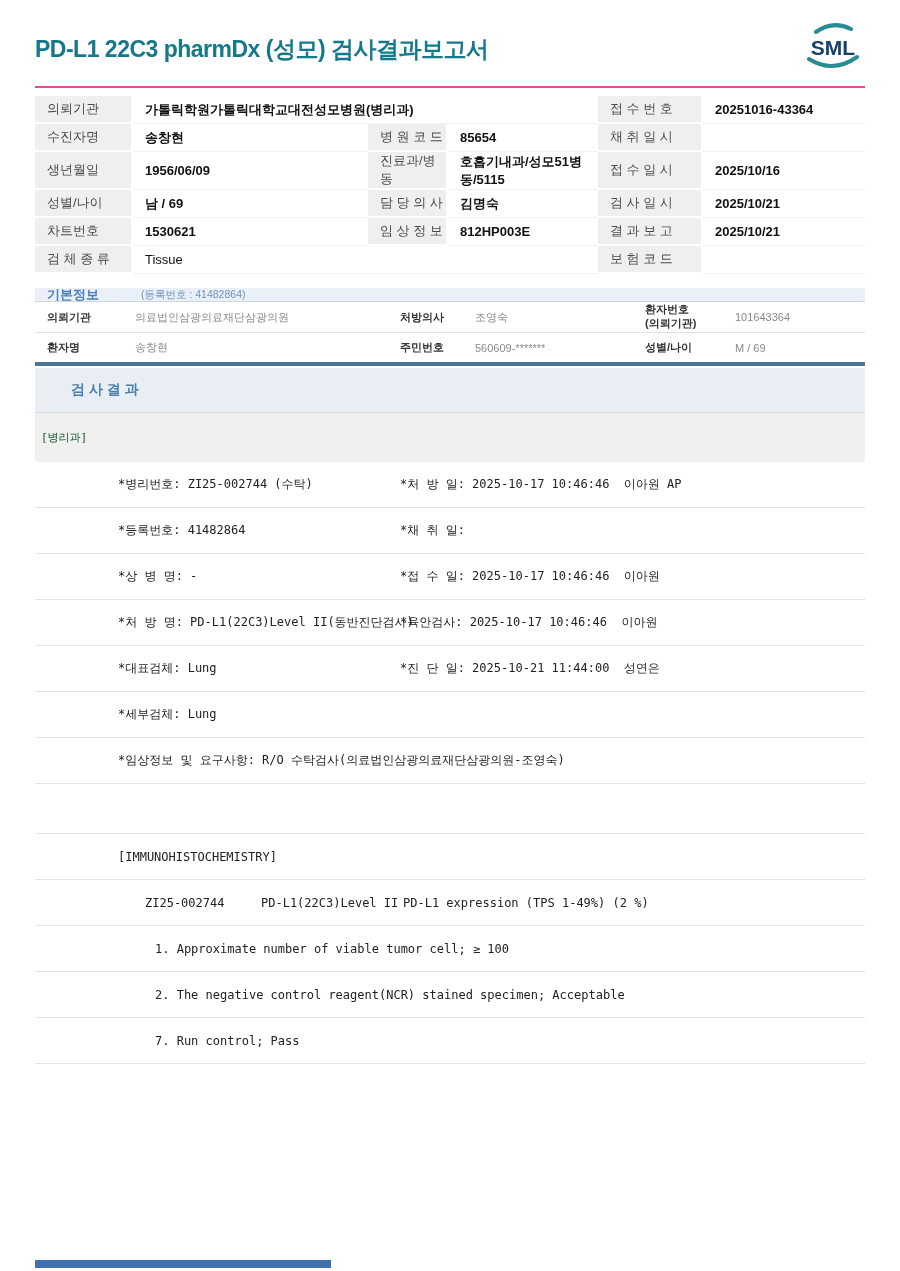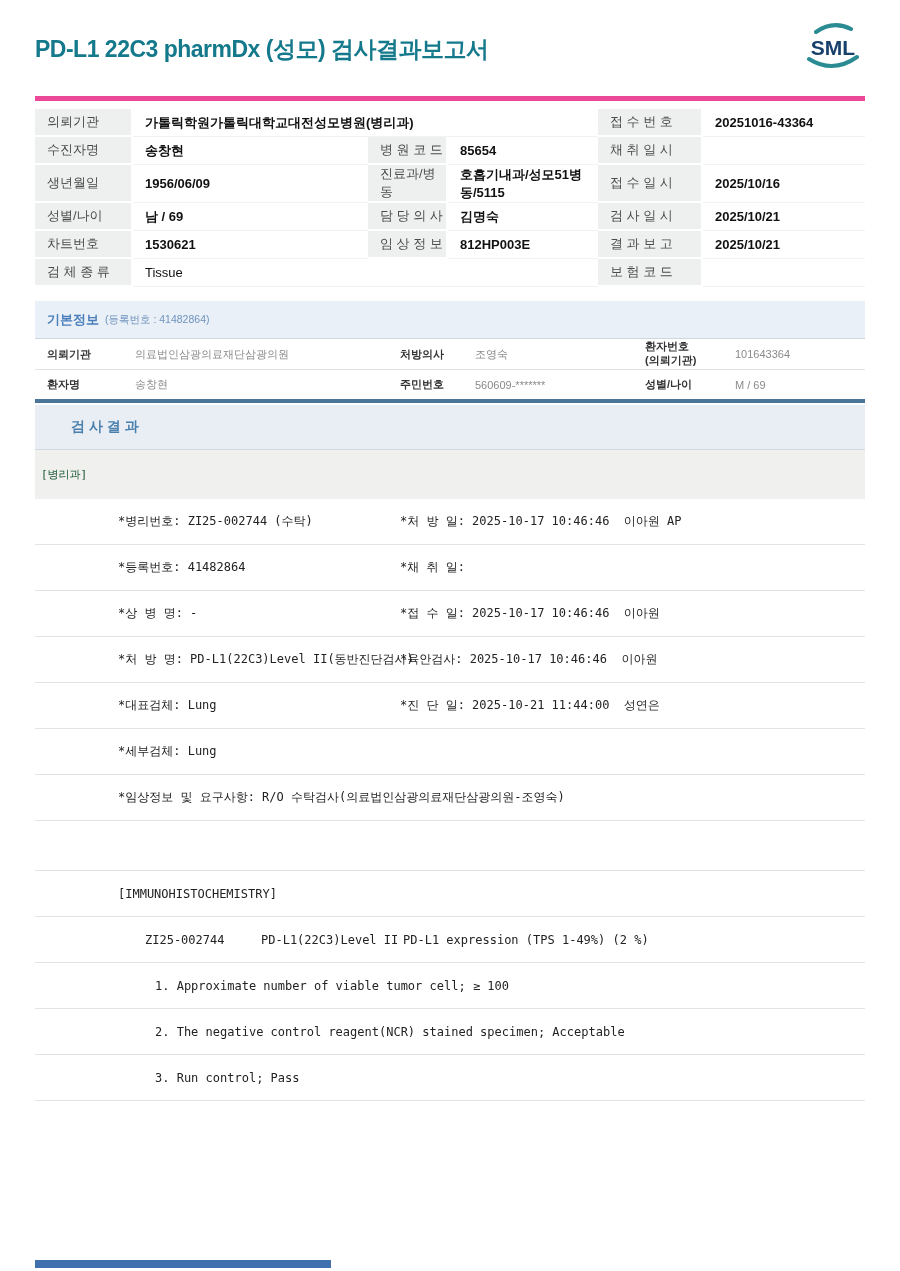--- a/index.html
+++ b/index.html
@@ -1,33 +1,33 @@
 <!DOCTYPE html>
 <html><head>
 <meta charset="utf-8">
 <style>
   * { margin:0; padding:0; box-sizing:border-box; }
   body { width:900px; height:1271px; background:#ffffff; font-family:"Liberation Sans", sans-serif; color:#222; }
   .page { position:relative; width:900px; height:1271px; background:#fff; overflow:hidden; }
   .content { margin:0 35px; width:830px; }
 
   
-  .report-header { display:flex; justify-content:space-between; align-items:center; padding-top:22px; padding-bottom:20px; border-bottom:5px solid #ec4899; }
+  .report-header { display:flex; justify-content:space-between; align-items:center; padding-top:22px; padding-bottom:10px; border-bottom:2px solid #ec4899; }
   .report-title { font-size:23px; font-weight:bold; color:#15798c; letter-spacing:-0.5px; }
 
   
   table.patient { width:830px; margin-top:8px; border-collapse:separate; border-spacing:0; font-size:13px; }
   table.patient td { height:28px; padding:0 0 0 12px; vertical-align:middle; }
   table.patient td.lbl { background:#eef0ef; color:#4a4a4a; border-bottom:2px solid #ffffff; border-right:2px solid #ffffff; }
   table.patient td.val { background:#ffffff; color:#111; font-weight:bold; border-bottom:1px solid #f1f2f2; }
   table.patient td.val.normal { font-weight:normal; }
 
   
   .basic-info { margin-top:14px; border-bottom:4px solid #4a7599; }
-  .bi-header { background:#e9f0f8; height:38px; display:flex; align-items:center; padding-left:12px; border-bottom:1px solid #ccd7e2; }
+  .bi-header { background:#e9f0f8; height:14px; display:flex; align-items:center; padding-left:12px; border-bottom:1px solid #ccd7e2;gap:36px; }
   .bi-title { color:#4a7ebb; font-weight:bold; font-size:13px; margin-right:6px; }
   .bi-reg { color:#6f93bd; font-size:10.5px; }
   .bi-row { display:flex; align-items:center; height:30px; font-size:11px; background:#fff; }
   .bi-row + .bi-row { border-top:1px solid #e2e2e2; }
   .bi-row .bl { font-weight:bold; color:#333; }
   .bi-row .bv { color:#8a8a8a; }
   .bl.c0 { margin-left:12px; width:88px; }
   .bv.c0 { width:265px; }
   .bl.c1 { width:75px; }
   .bv.c1 { width:170px; }
@@ -197,19 +197,19 @@
       <span class="ihc-test">PD-L1(22C3)Level II</span>
       <span class="ihc-res">PD-L1 expression (TPS 1-49%) (2 %)</span>
     </div>
     <div class="rrow">
       <span class="ind">1. Approximate number of viable tumor cell; ≥ 100</span>
     </div>
     <div class="rrow">
       <span class="ind">2. The negative control reagent(NCR) stained specimen; Acceptable</span>
     </div>
     <div class="rrow">
-      <span class="ind">3. Run control; Pass</span>
+      <span class="ind">7. Run control; Pass</span>
     </div>
 
   </div>
 
   <div class="footer-bar"></div>
 </div>
 
 </body></html>

